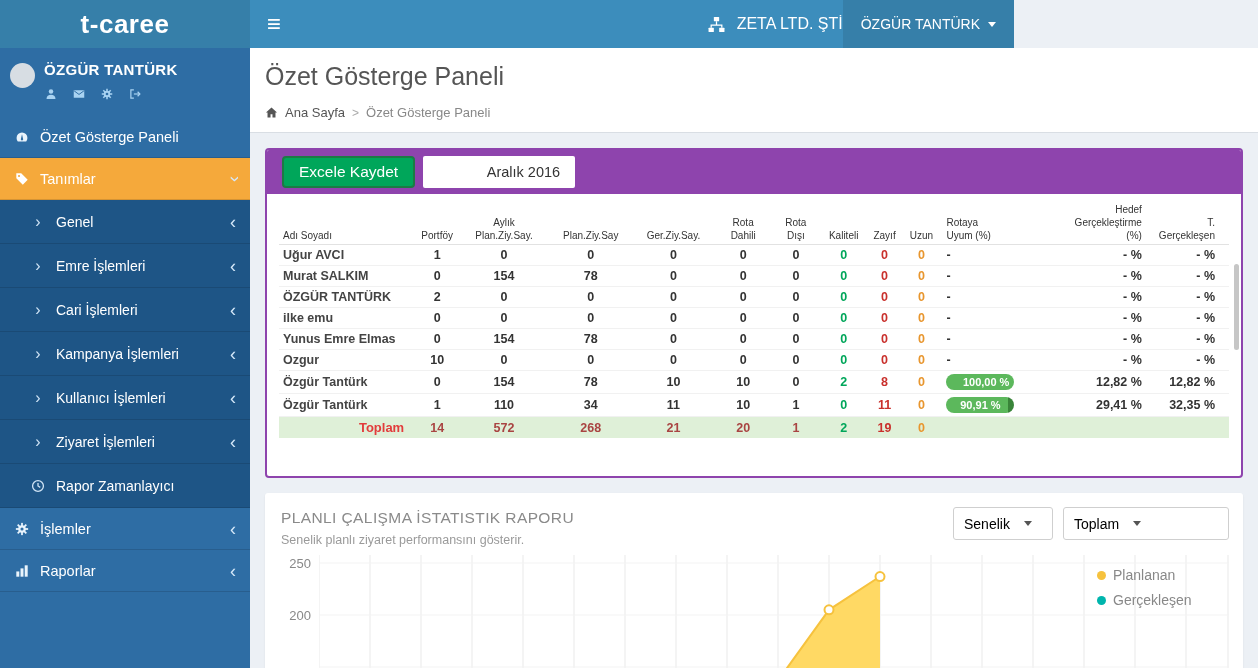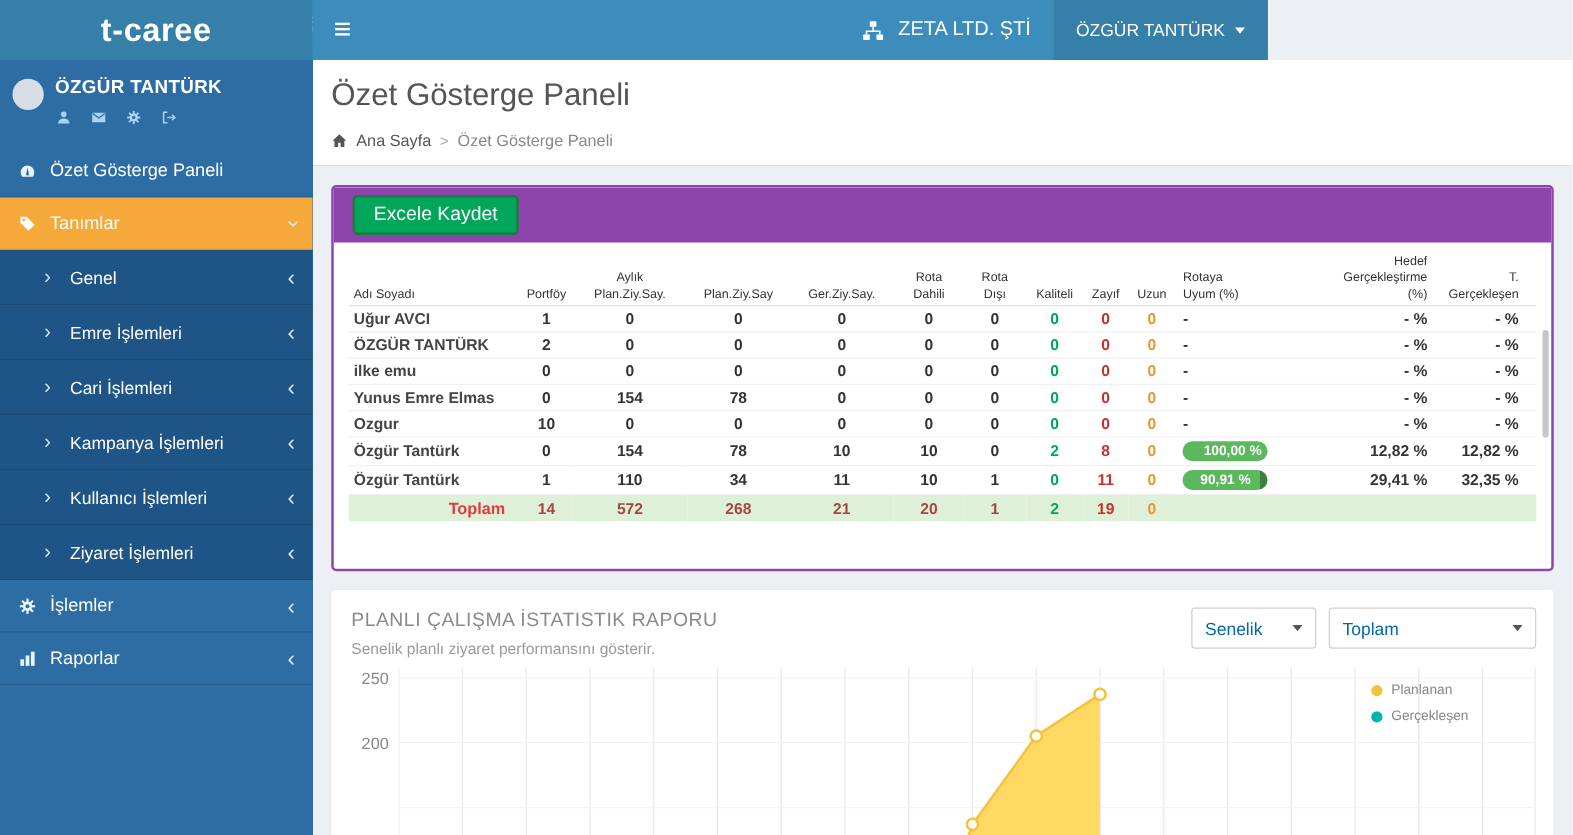--- a/index.html
+++ b/index.html
@@ -7,21 +7,21 @@
   body{font-family:"Liberation Sans","DejaVu Sans",sans-serif;background:#ecf0f5;color:#333}
 
   
   .navbar{position:fixed;top:0;left:0;width:1014px;height:48px;display:flex;z-index:100}
   .logo{width:250px;height:48px;background:#367fa9;color:#fff;font-size:26px;font-weight:bold;display:flex;align-items:center;justify-content:center;letter-spacing:.5px;cursor:pointer}
   .nav-main{flex:1;background:#3c8dbc;display:flex;align-items:stretch;justify-content:space-between}
   .hamburger{width:48px;display:flex;align-items:center;justify-content:center;color:#fff;font-size:24px;cursor:pointer}
   .nav-right{display:flex;align-items:center}
   .nav-sitemap{color:#fff;display:flex;align-items:center;margin-right:12px;cursor:pointer}
   .nav-sitemap svg{width:17px;height:17px}
-  .company{color:#fff;font-size:16px;margin-right:18px}
+  .company{color:#fff;font-size:16px;}
   .user-dd{background:#367fa9;height:48px;display:flex;align-items:center;padding:0 18px;color:#fff;font-size:14px;cursor:pointer}
   .caret{width:0;height:0;border-left:4px solid transparent;border-right:4px solid transparent;border-top:5px solid #fff;margin-left:8px}
 
   
   .sidebar{position:fixed;top:48px;left:0;bottom:0;width:250px;background:#2e6da4;z-index:50}
   .user-panel{display:flex;gap:9px;padding:13px 10px 12px}
   .avatar{width:25px;height:25px;border-radius:50%;background:#d7dde3;flex:none;margin-top:2px}
   .user-name{color:#fff;font-weight:bold;font-size:15px;margin-bottom:10px;letter-spacing:.3px}
   .user-actions{display:flex;gap:16px;padding-left:1px}
   .ua{color:#a9d3f2;cursor:pointer;display:flex}
@@ -77,29 +77,29 @@
   td:nth-child(10){color:#e8962e}
   .badge{display:inline-block;min-width:68px;padding:2px 5px;border-radius:9px;color:#fff;font-size:11px;font-weight:bold;text-align:center}
   .tbl-scroll{position:absolute;right:2px;top:70px;width:5px;height:86px;background:#c6c6c6;border-radius:3px;cursor:pointer}
 
   
   .panel-stats{margin-top:15px;background:#fff;border-radius:3px;box-shadow:0 1px 2px rgba(0,0,0,.08);padding:14px 14px 40px;height:560px}
   .ps-head{display:flex;justify-content:space-between;align-items:flex-start;margin-bottom:8px}
   .ps-title{font-size:15.5px;color:#8a8a8a;letter-spacing:.4px;margin:2px 0 6px 2px}
   .ps-sub{font-size:12.5px;color:#9a9a9a;margin-left:2px}
   .ps-filters{display:flex;gap:10px}
-  .select{height:33px;border:1px solid #cfcfcf;border-radius:3px;background:#fff;display:flex;align-items:center;justify-content:space-between;gap:14px;padding:0 10px;font-size:14px;color:#0369a1;cursor:pointer;min-width:100px}
+  .select{height:33px;border:1px solid #cfcfcf;border-radius:3px;background:#fff;display:flex;align-items:center;justify-content:flex-start;gap:14px;padding:0 10px;font-size:14px;color:#000000;cursor:pointer;min-width:100px}
   .select.wide{min-width:166px}
   .sel-caret{width:0;height:0;border-left:4px solid transparent;border-right:4px solid transparent;border-top:5px solid #555}
   .chart-row{display:flex;margin-top:6px}
   .y-axis{width:40px;position:relative;flex:none}
   .y-axis span{position:absolute;right:8px;font-size:13px;color:#888}
   .plot{position:relative;width:910px}
   .legend{position:absolute;left:778px;top:12px;display:flex;flex-direction:column;gap:9px}
-  .legend-item{display:flex;align-items:center;gap:7px;font-size:11px;color:#888;cursor:pointer}
+  .legend-item{display:flex;align-items:center;gap:7px;font-size:14px;color:#888;cursor:pointer}
   .legend-dot{width:9px;height:9px;border-radius:50%}
 </style>
 </head>
 <body>
 
 <nav class="navbar">
   <div class="logo">
     <span>t-caree</span>
   </div>
   <div class="nav-main">
@@ -203,20 +203,29 @@
       <a class="mi mi-sub">
         <span class="mi-ic mi-chevpre">›</span>
         <span class="mi-label">Kullanıcı İşlemleri</span>
         <span class="mi-arrow">‹</span>
       </a>
       <a class="mi mi-sub">
         <span class="mi-ic mi-chevpre">›</span>
         <span class="mi-label">Ziyaret İşlemleri</span>
         <span class="mi-arrow">‹</span>
       </a>
+      <a class="mi mi-sub">
+        <span class="mi-ic">
+          <svg viewBox="0 0 16 16" fill="none" stroke="currentColor" stroke-width="1.5">
+            <circle cx="8" cy="8" r="6.2"></circle>
+            <path d="M8 4.5V8l2.6 1.6"></path>
+          </svg>
+        </span>
+        <span class="mi-label">Rapor Zamanlayıcı</span>
+      </a>
       <a class="mi mi-top">
         <span class="mi-ic">
           <svg viewBox="0 0 16 16" fill="currentColor">
             <rect x="7" y="1" width="2" height="14"></rect>
             <rect x="1" y="7" width="14" height="2"></rect>
             <rect x="7" y="1" width="2" height="14" transform="rotate(45 8 8)"></rect>
             <rect x="7" y="1" width="2" height="14" transform="rotate(135 8 8)"></rect>
             <circle cx="8" cy="8" r="4.3"></circle>
             <circle cx="8" cy="8" r="1.8" fill="#2e6da4"></circle>
           </svg>
@@ -251,20 +260,21 @@
         <span class="bc-sep">&gt;</span>
         <span class="bc-item active">Özet Gösterge Paneli</span>
       </div>
   </div>
 
   <div class="content">
 
     <section class="panel-visits">
       <header class="pv-head">
         <button class="btn-export">Excele Kaydet</button>
+        <div class="period-box">Aralık 2016</div>
       </header>
       <div class="pv-body">
         <table>
           <thead>
             <tr>
                 <th>Adı Soyadı</th>
                 <th>Portföy</th>
                 <th>Aylık
 Plan.Ziy.Say.</th>
                 <th>Plan.Ziy.Say</th>
@@ -284,20 +294,35 @@
                 <th>T.
 Gerçekleşen</th>
               </tr>
           </thead>
           <tbody>
               <tr class="">
                 <td>Uğur AVCI</td>
                 <td>1</td>
                 <td>0</td>
                 <td>0</td>
+                <td>0</td>
+                <td>0</td>
+                <td>0</td>
+                <td>0</td>
+                <td>0</td>
+                <td>0</td>
+                <td>-</td>
+                <td>- %</td>
+                <td>- %</td>
+              </tr>
+              <tr class="">
+                <td>Murat SALKIM</td>
+                <td>0</td>
+                <td>154</td>
+                <td>78</td>
                 <td>0</td>
                 <td>0</td>
                 <td>0</td>
                 <td>0</td>
                 <td>0</td>
                 <td>0</td>
                 <td>-</td>
                 <td>- %</td>
                 <td>- %</td>
               </tr>

